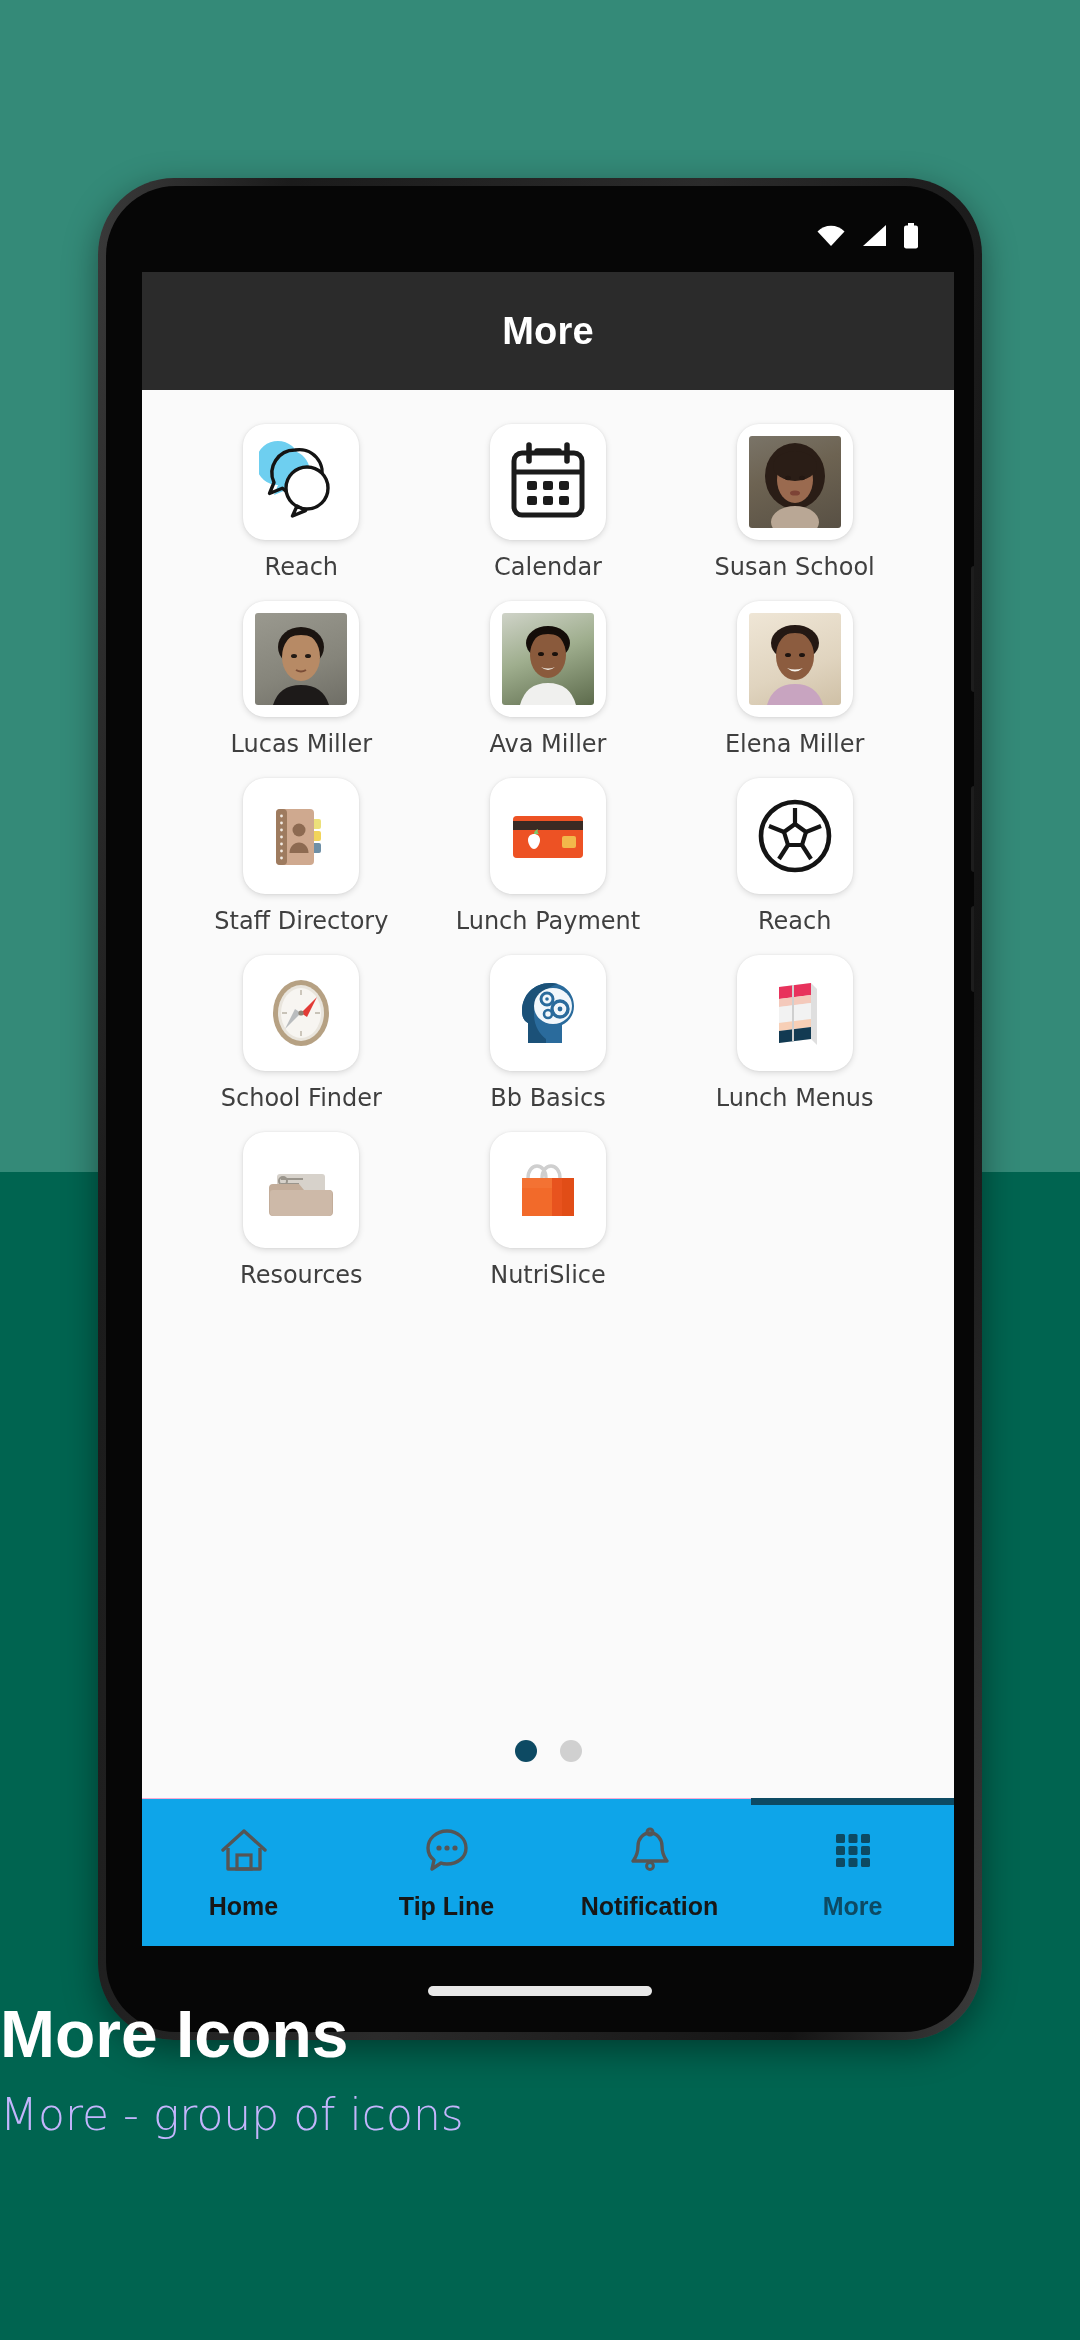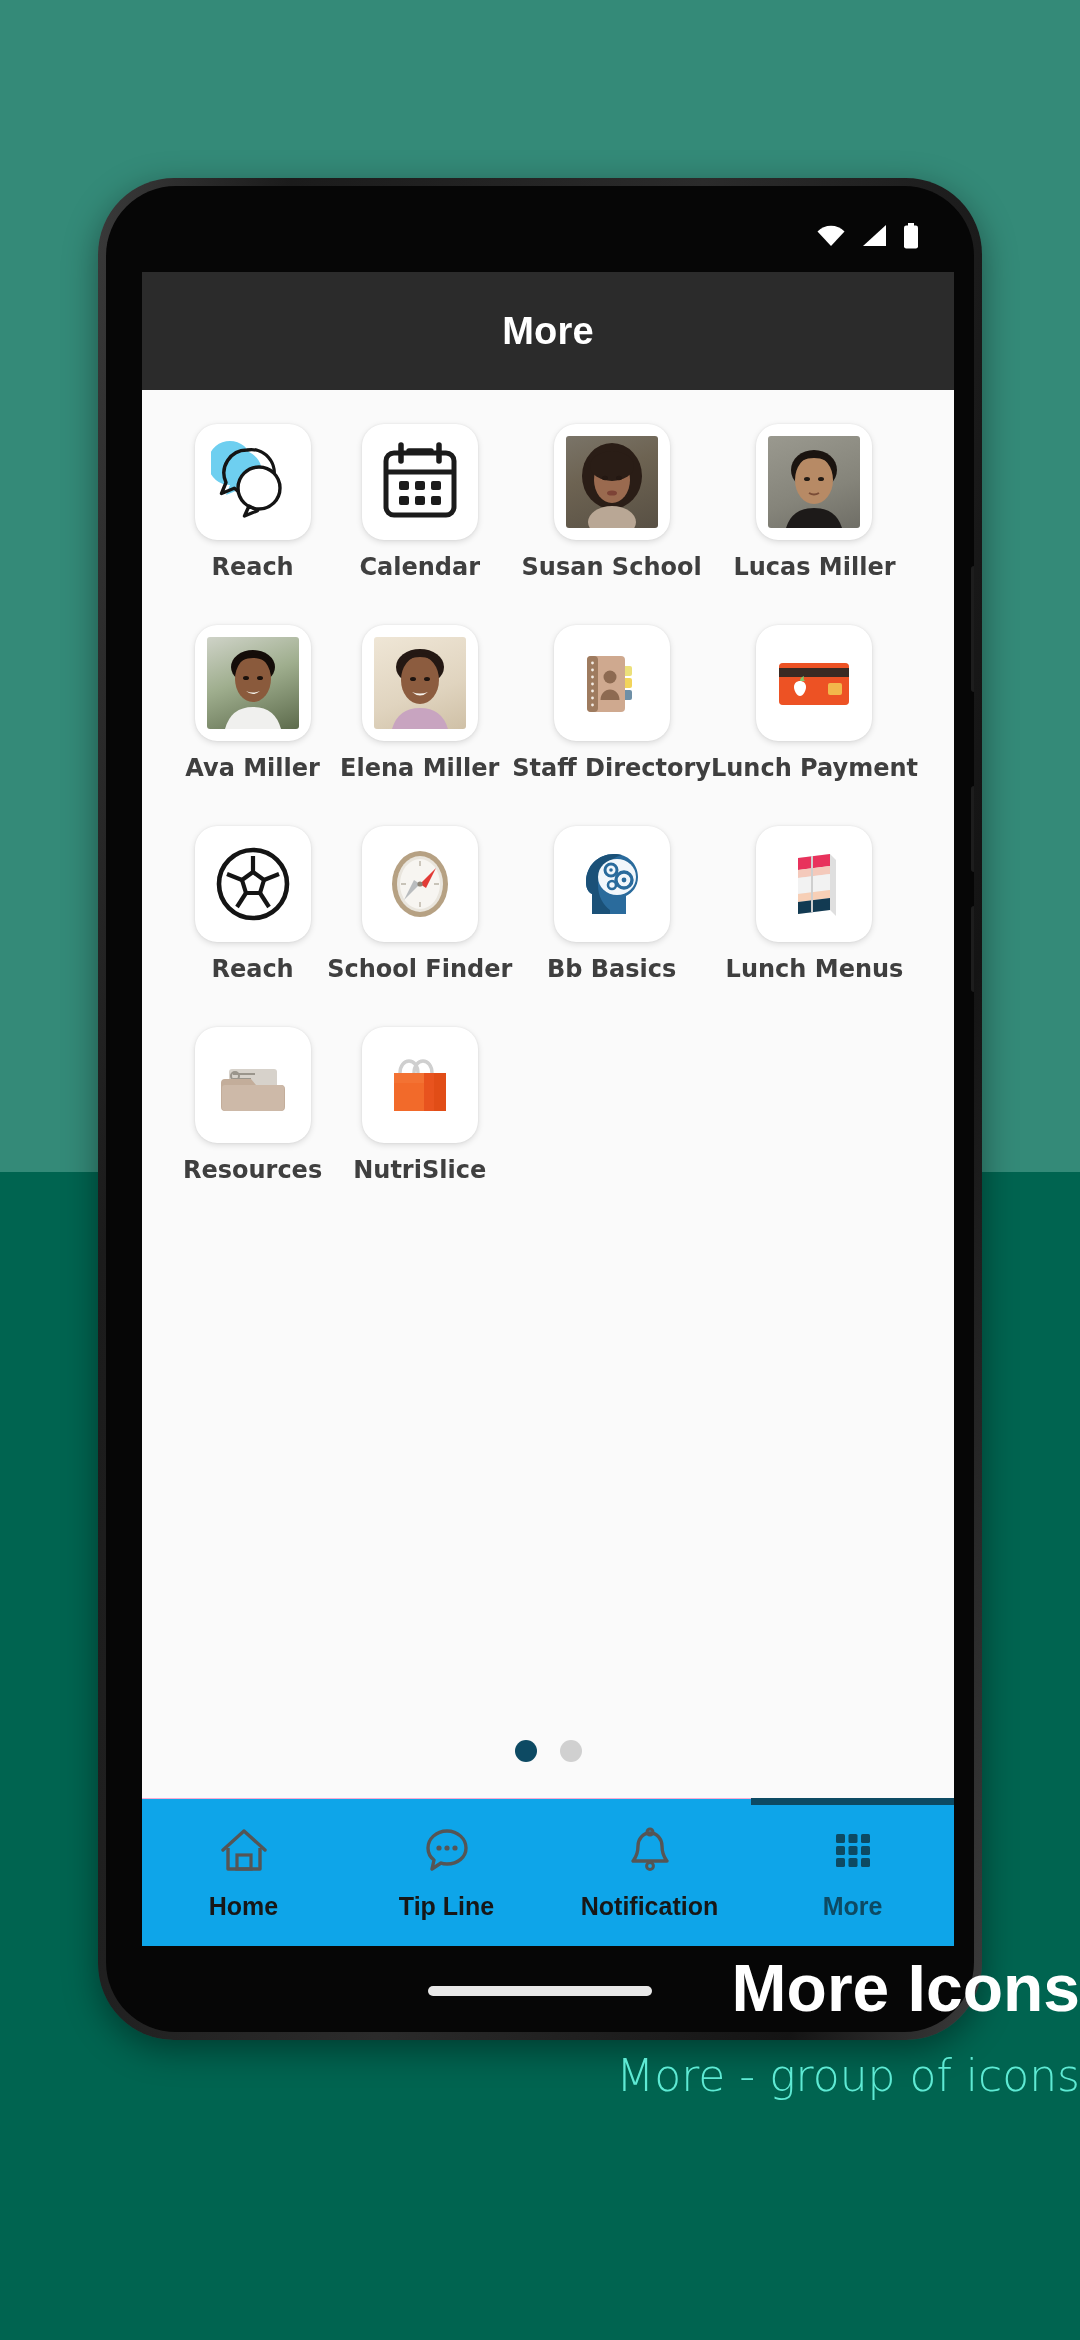--- a/index.html
+++ b/index.html
@@ -77,23 +77,22 @@
 
   
   .body {
     background: #fafafa;
     height: calc(100% - 118px - 148px);
     position: relative;
   }
   .grid {
     padding: 34px 36px 0 36px;
     display: grid;
-    grid-template-columns: repeat(4, 1fr);
-    row-gap: 44px;
-    font-weight: bold;
+    grid-template-columns: repeat(3, 1fr);
+    row-gap: 20px;
   }
   .cell {
     display: flex; flex-direction: column; align-items: center;
   }
   .tile {
     width: 116px; height: 116px;
     background: #ffffff;
     border-radius: 22px;
     box-shadow: 0 2px 6px rgba(0,0,0,0.13), 0 0 2px rgba(0,0,0,0.08);
     display: flex; align-items: center; justify-content: center;
@@ -139,28 +138,28 @@
   }
 
   
   .home-indicator {
     position: absolute; left: 50%; transform: translateX(-50%);
     bottom: 36px; width: 224px; height: 10px;
     background: #e8e8e8; border-radius: 6px;
   }
 
   
-  .caption { position: absolute; left: 0; right: 0; top: 1954px; text-align: right; }
+  .caption { position: absolute; left: 0; right: 0; top: 2000px; text-align: left; }
   .caption-title {
     color: #ffffff; font-size: 66px; font-weight: bold;
     font-family: "Liberation Sans", sans-serif;
     line-height: 1.05;
   }
   .caption-sub {
-    margin-top: 27px; color: #5eead4; font-size: 44px;
+    margin-top: 20px; color: #c4b5fd; font-size: 44px;
     font-family: "DejaVu Sans", sans-serif; font-weight: 300;
   }
 </style>
 </head>
 <body>
 
 <div class="bg-top"></div>
 <div class="bg-bottom"></div>
 
 <div class="phone">

